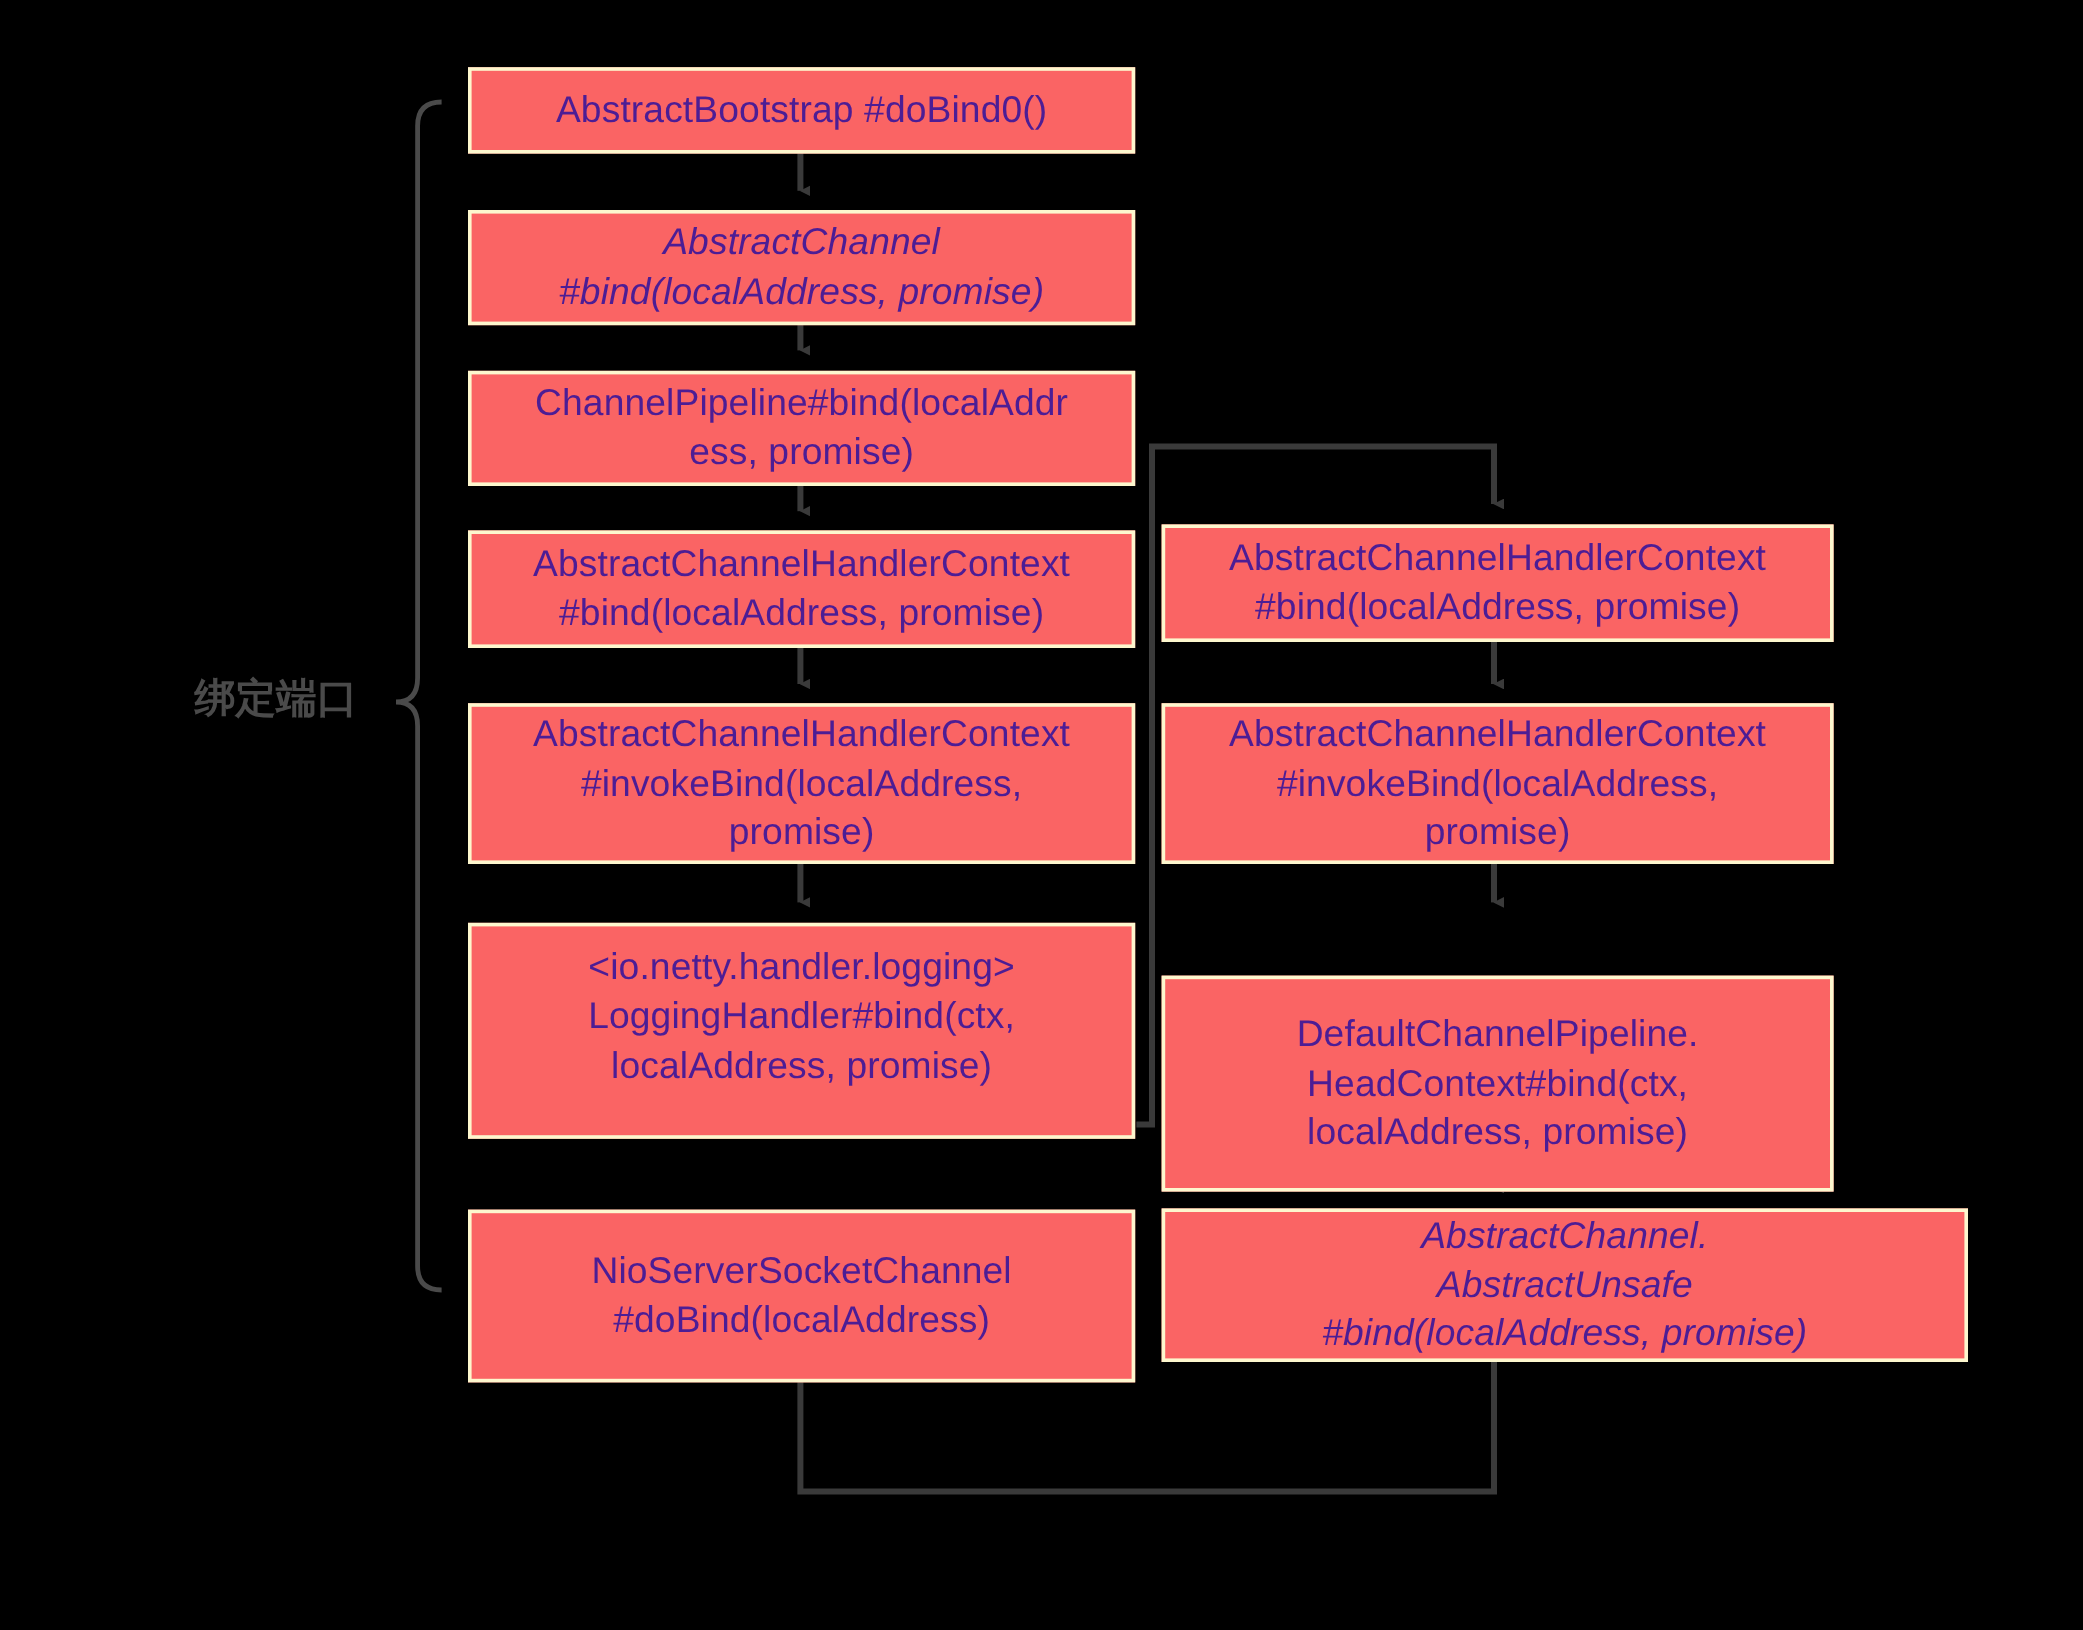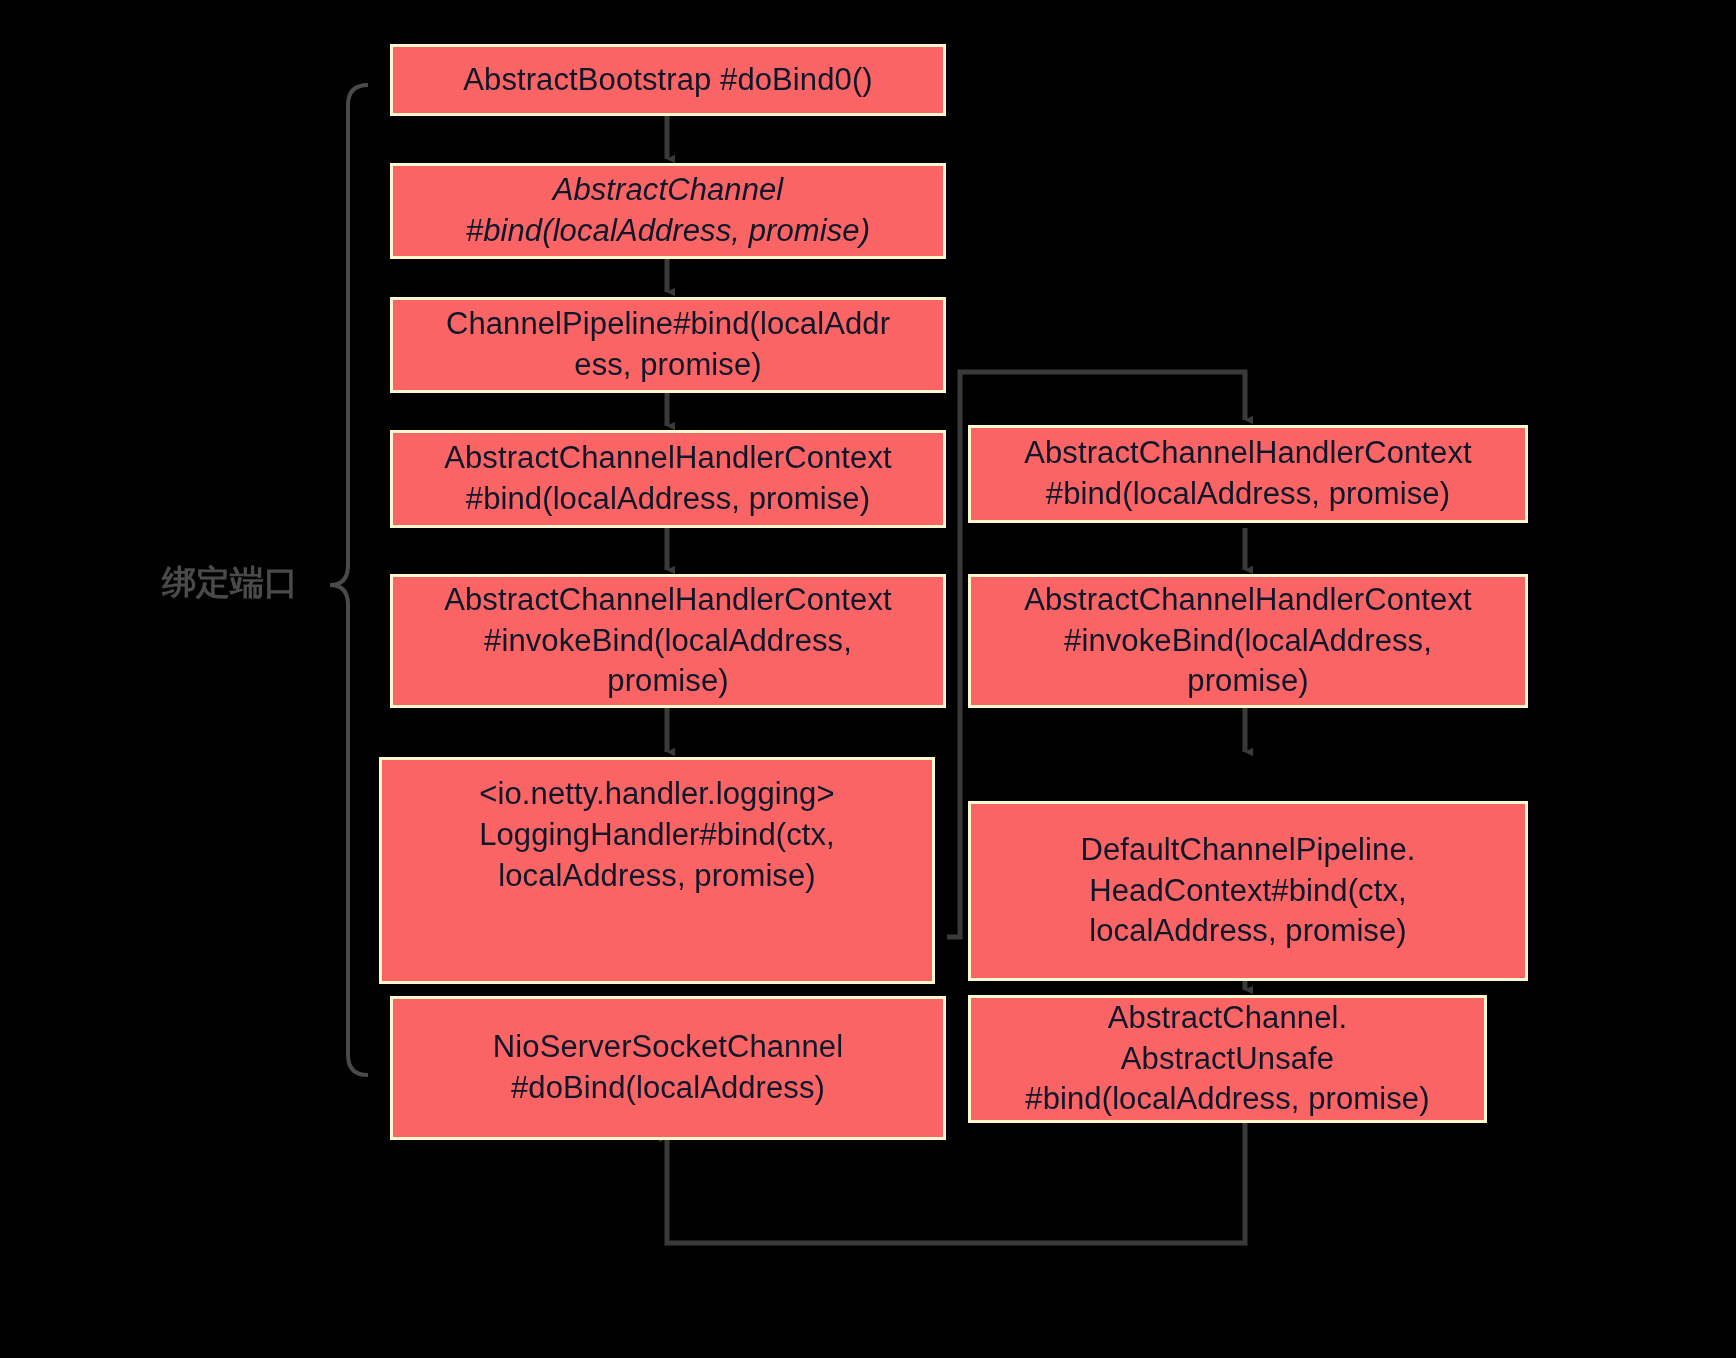--- a/index.html
+++ b/index.html
@@ -15,31 +15,32 @@
     width: 1736px;
     height: 1358px;
     background: #000000;
     overflow: hidden;
   }
   .node {
     position: absolute;
     box-sizing: border-box;
     background: #FA6464;
     border: 3px solid #FDF7CE;
-    color: #0f172a;
+    color: #4c1d95;
     display: flex;
     align-items: center;
     justify-content: center;
     text-align: center;
     font-size: 31px;
     line-height: 1.32;
     letter-spacing: 0.1px;
     padding: 4px 10px;
     white-space: pre-line;
     font-weight: 400;
+    margin-top: 12px;
   }
   .node.top-align {
     align-items: flex-start;
     padding-top: 14px;
   }
   .group-label {
     position: absolute;
     color: #4A4A4A;
     font-size: 34px;
     line-height: 1;
@@ -119,35 +120,35 @@
   <div class="node" style="left:390px; top:297px; width:556px; height:96px;">ChannelPipeline#bind(localAddr
 ess,  promise)</div>
 
   <div class="node" style="left:390px; top:430px; width:556px; height:98px;">AbstractChannelHandlerContext
 #bind(localAddress,  promise)</div>
 
   <div class="node" style="left:390px; top:574px; width:556px; height:134px;">AbstractChannelHandlerContext
 #invokeBind(localAddress,
 promise)</div>
 
-  <div class="node top-align" style="left:379px; top:757px; width:556px; height:227px;">&lt;io.netty.handler.logging&gt;
+  <div class="node top-align" style="left:390px; top:757px; width:556px; height:180px;">&lt;io.netty.handler.logging&gt;
 LoggingHandler#bind(ctx,
 localAddress,  promise)</div>
 
   <div class="node" style="left:390px; top:996px; width:556px; height:144px;">NioServerSocketChannel
 #doBind(localAddress)</div>
 
   <div class="node" style="left:968px; top:425px; width:560px; height:98px;">AbstractChannelHandlerContext
 #bind(localAddress,  promise)</div>
 
   <div class="node" style="left:968px; top:574px; width:560px; height:134px;">AbstractChannelHandlerContext
 #invokeBind(localAddress,
 promise)</div>
 
   <div class="node" style="left:968px; top:801px; width:560px; height:180px;">DefaultChannelPipeline.
 HeadContext#bind(ctx,
 localAddress,  promise)</div>
 
-  <div class="node" style="left:968px; top:995px; width:519px; height:128px;">AbstractChannel.
+  <div class="node" style="left:968px; top:995px; width:672px; height:128px;font-style:italic;">AbstractChannel.
 AbstractUnsafe
 #bind(localAddress,  promise)</div>
 
 </div>
 
 </body></html>

